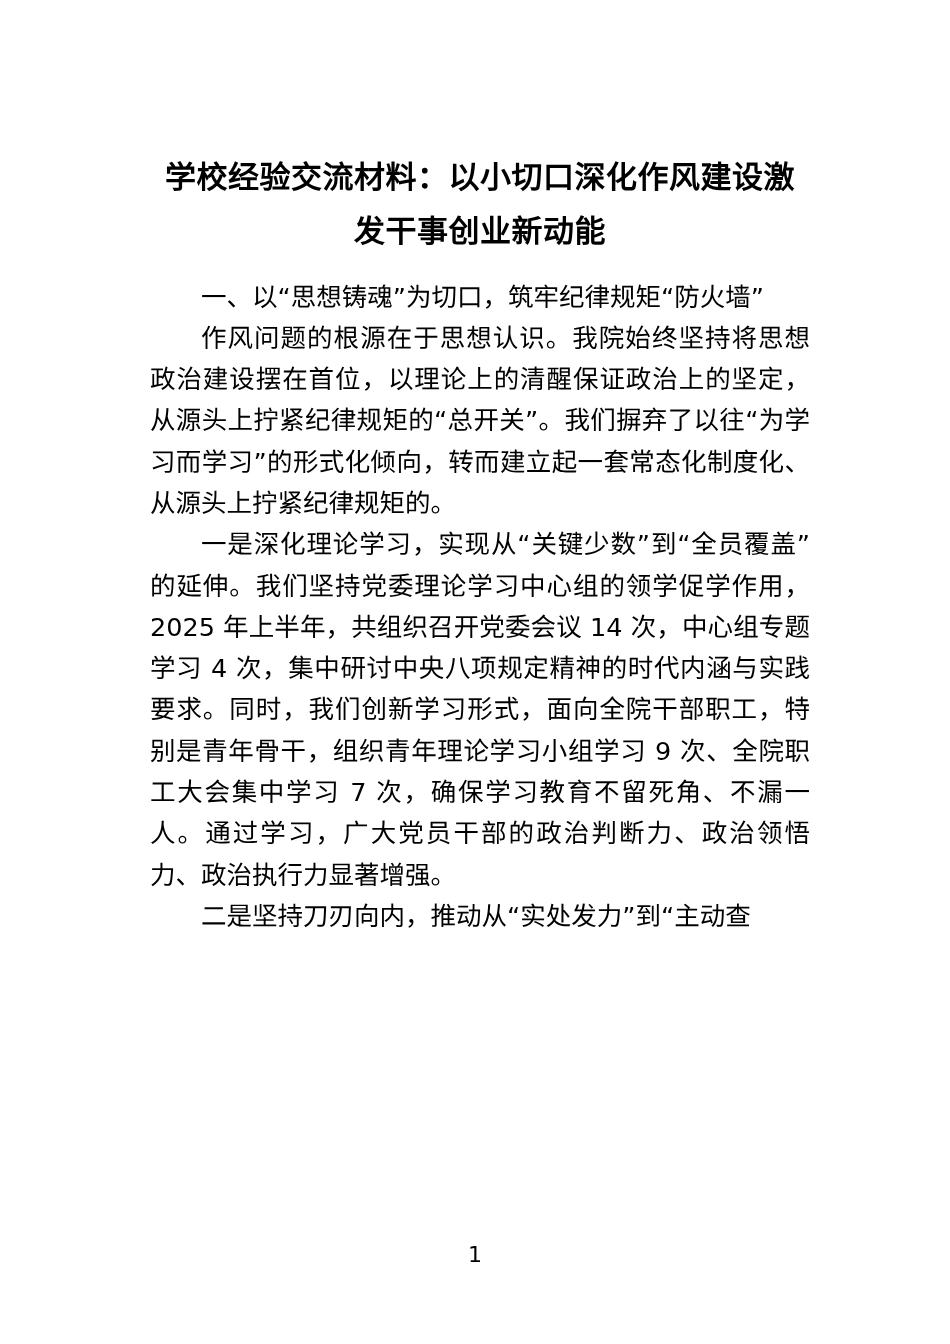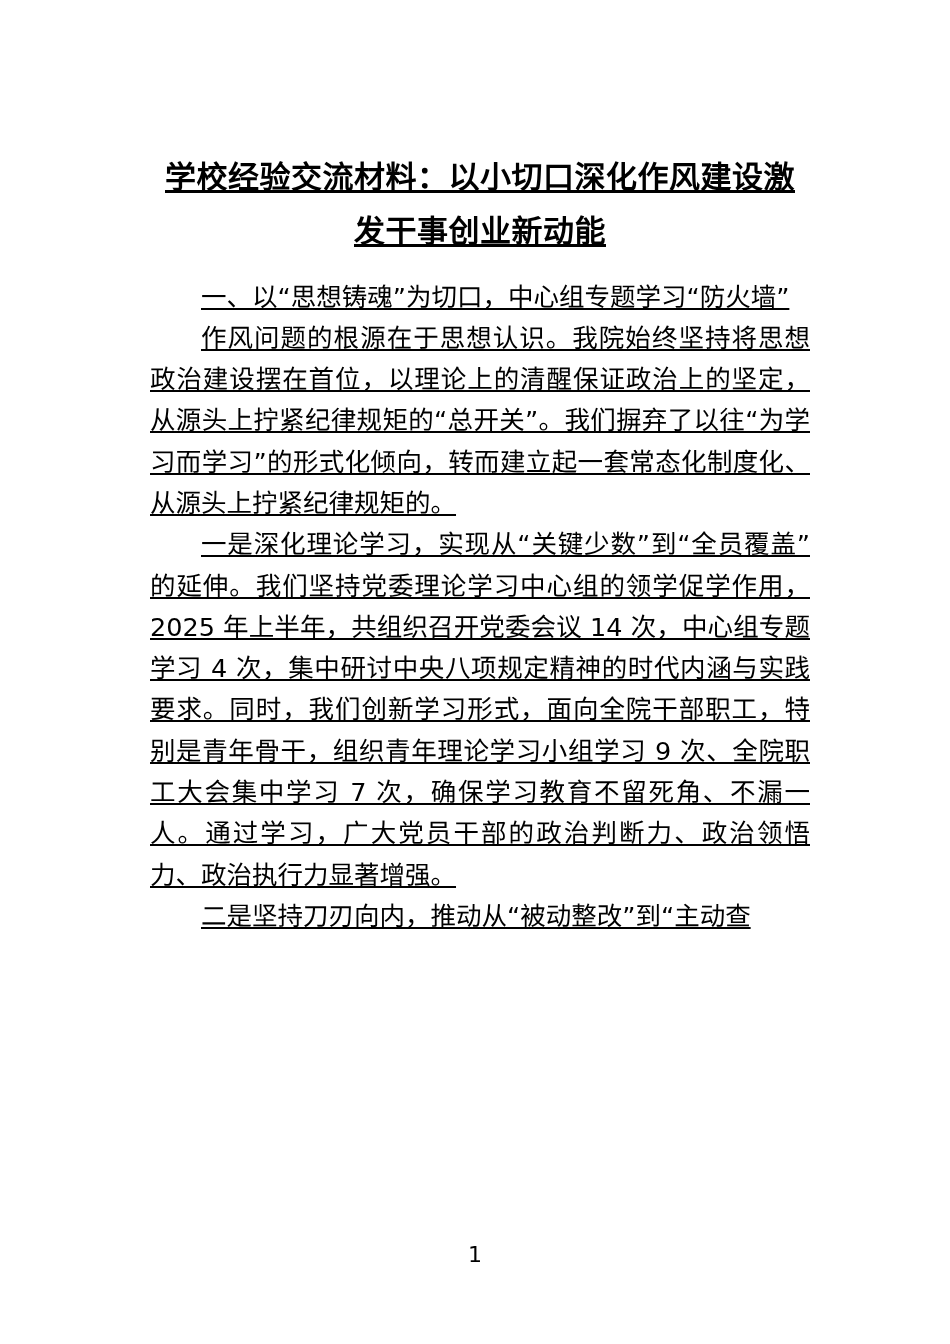--- a/index.html
+++ b/index.html
@@ -14,21 +14,20 @@
     color: #000000;
     position: relative;
     overflow: hidden;
   }
   .page {
     width: 950px;
     height: 1344px;
     box-sizing: border-box;
     padding: 150px 140px 40px 150px;
     position: relative;
-    text-decoration: underline;
   }
   .doc-title {
     font-size: 31px;
     font-weight: bold;
     line-height: 1.75;
     text-align: center;
     letter-spacing: 0.5px;
     margin: 0 0 18px 0;
     padding: 0 4px;
   }
@@ -56,19 +55,19 @@
     line-height: 1;
   }
 </style>
 </head>
 <body>
 
 <div class="page">
 
   <h1 class="doc-title">学校经验交流材料：以小切口深化作风建设激发干事创业新动能</h1>
 
-  <p class="body-text indent">一、以“思想铸魂”为切口，中心组专题学习“防火墙”</p>
+  <p class="body-text indent">一、以“思想铸魂”为切口，筑牢纪律规矩“防火墙”</p>
   <p class="body-text indent">作风问题的根源在于思想认识。我院始终坚持将思想政治建设摆在首位，以理论上的清醒保证政治上的坚定，从源头上拧紧纪律规矩的“总开关”。我们摒弃了以往“为学习而学习”的形式化倾向，转而建立起一套常态化制度化、从源头上拧紧纪律规矩的。</p>
   <p class="body-text indent">一是深化理论学习，实现从“关键少数”到“全员覆盖”的延伸。我们坚持党委理论学习中心组的领学促学作用，2025 年上半年，共组织召开党委会议 14 次，中心组专题学习 4 次，集中研讨中央八项规定精神的时代内涵与实践要求。同时，我们创新学习形式，面向全院干部职工，特别是青年骨干，组织青年理论学习小组学习 9 次、全院职工大会集中学习 7 次，确保学习教育不留死角、不漏一人。通过学习，广大党员干部的政治判断力、政治领悟力、政治执行力显著增强。</p>
-  <p class="body-text indent">二是坚持刀刃向内，推动从“被动整改”到“主动查</p>
+  <p class="body-text indent">二是坚持刀刃向内，推动从“实处发力”到“主动查</p>
 
   <div class="page-number">1</div>
 </div>
 
 </body></html>

